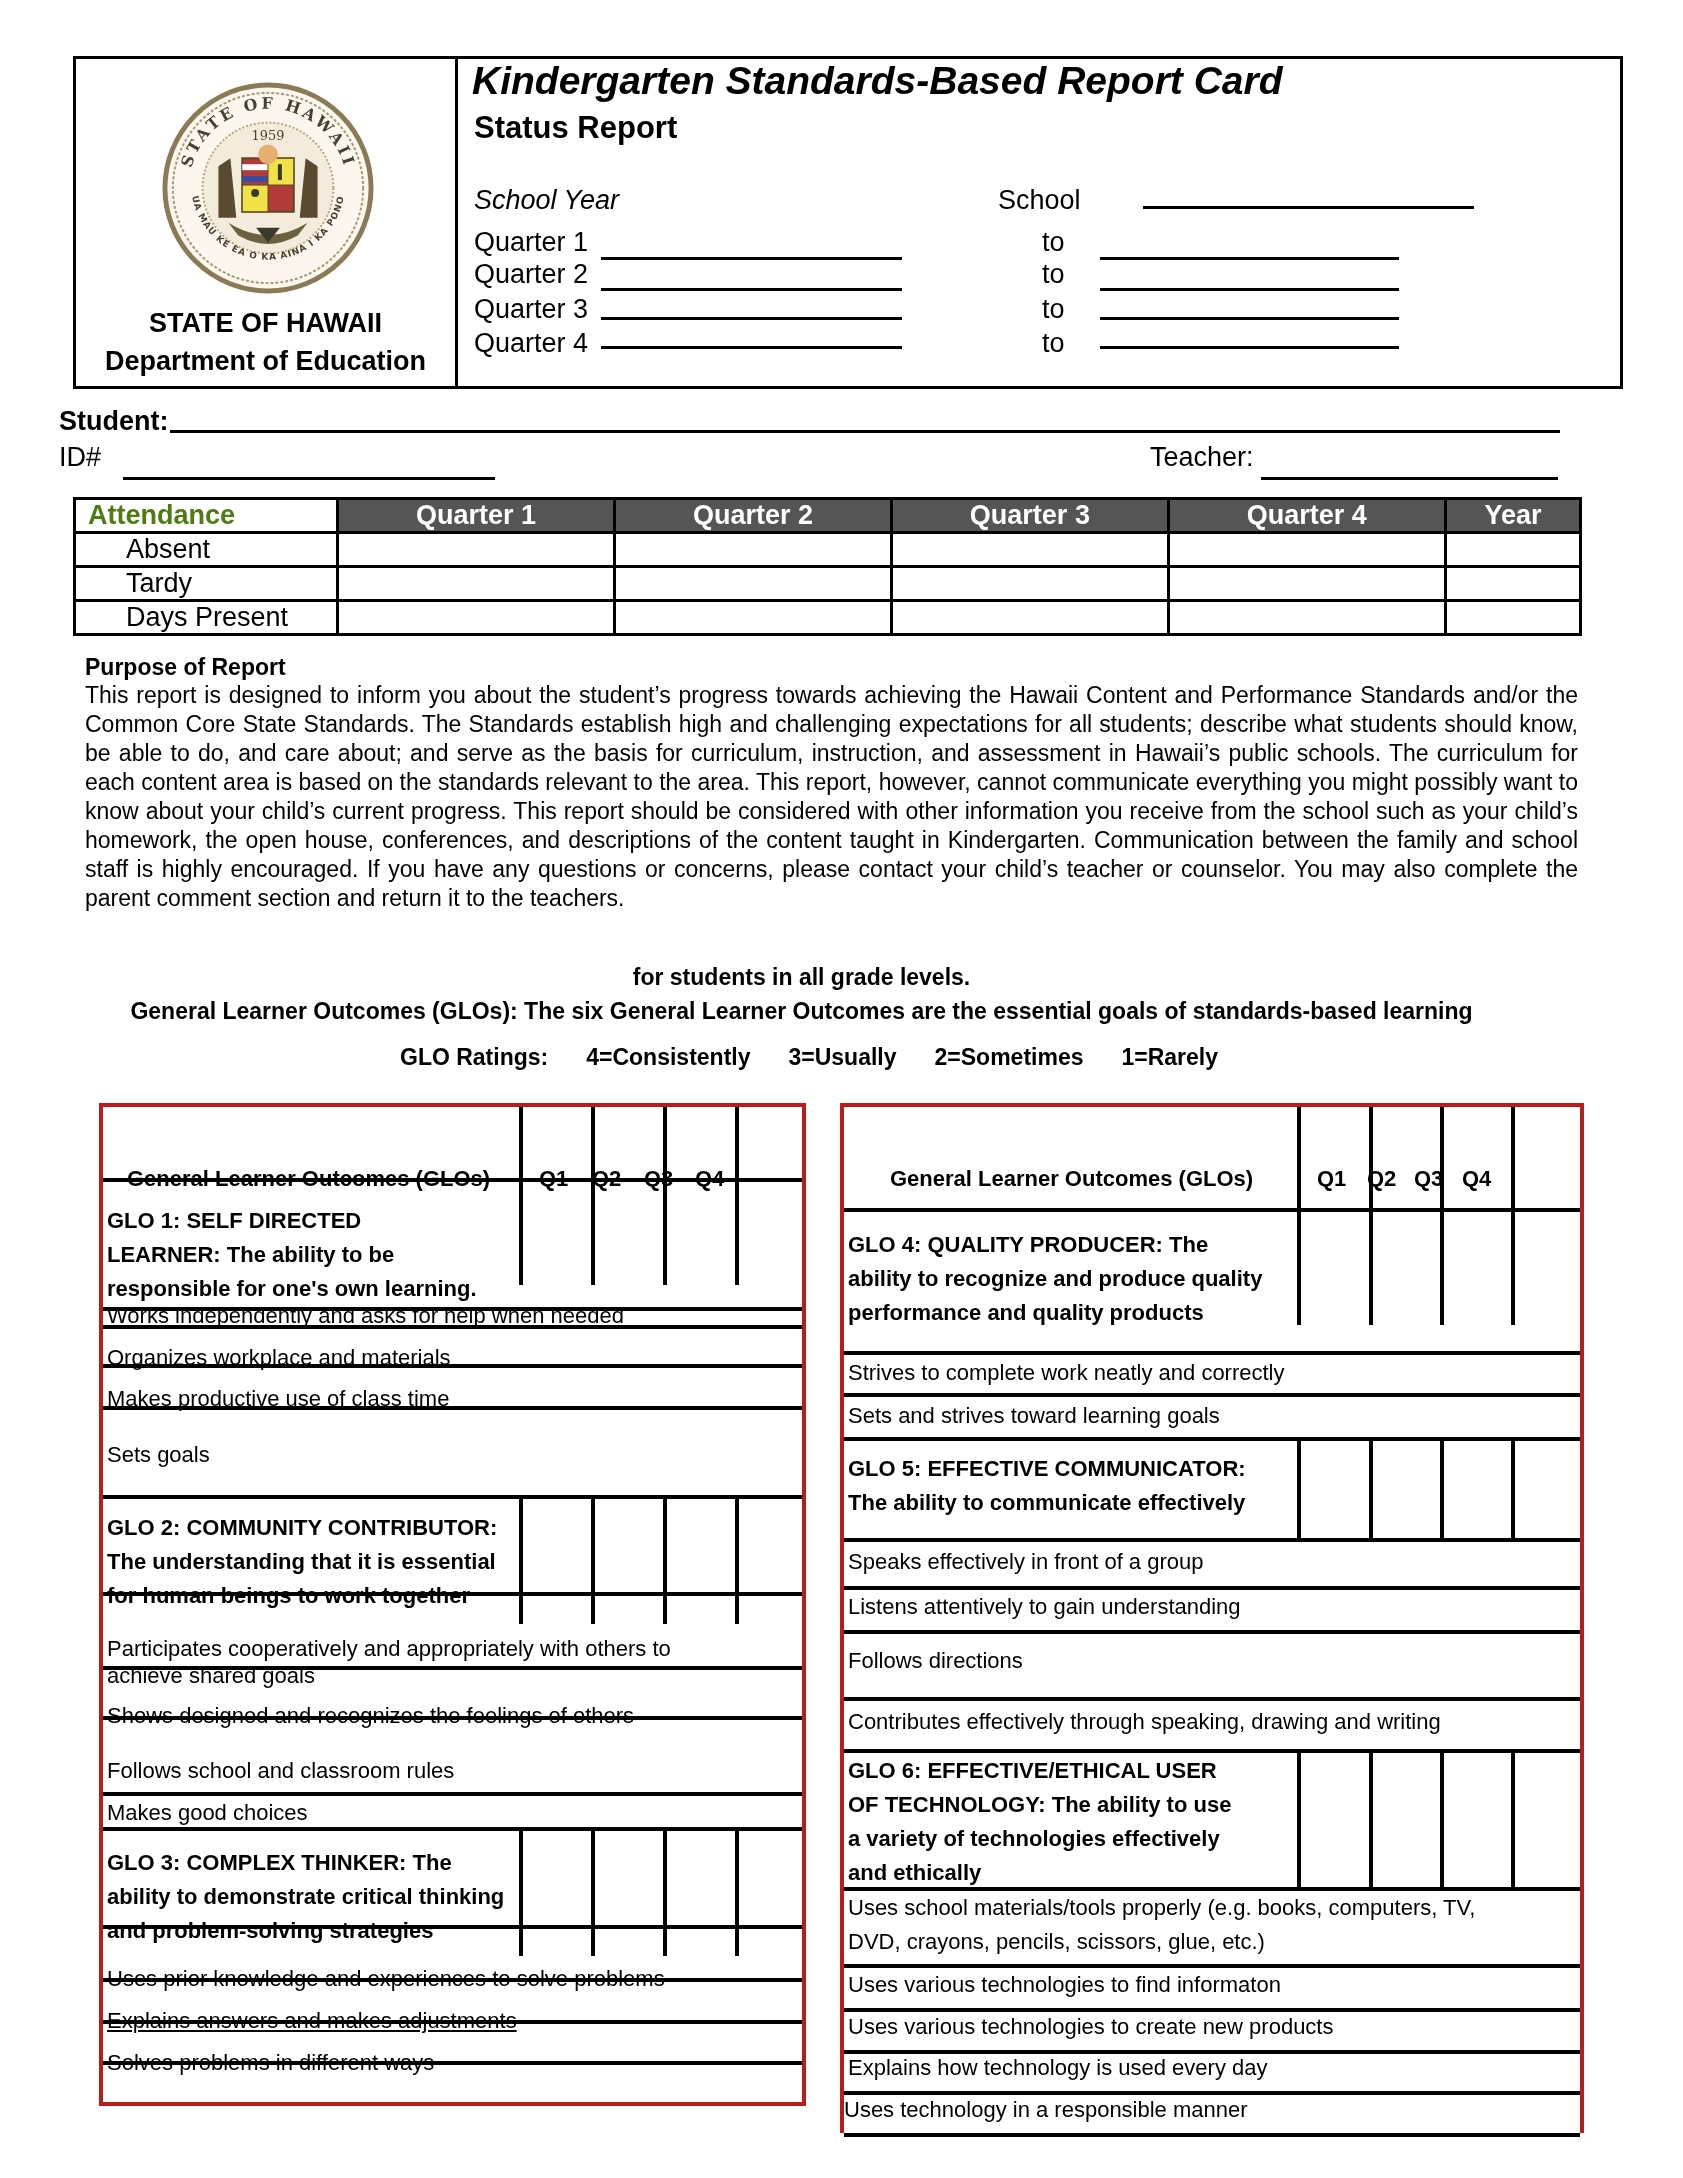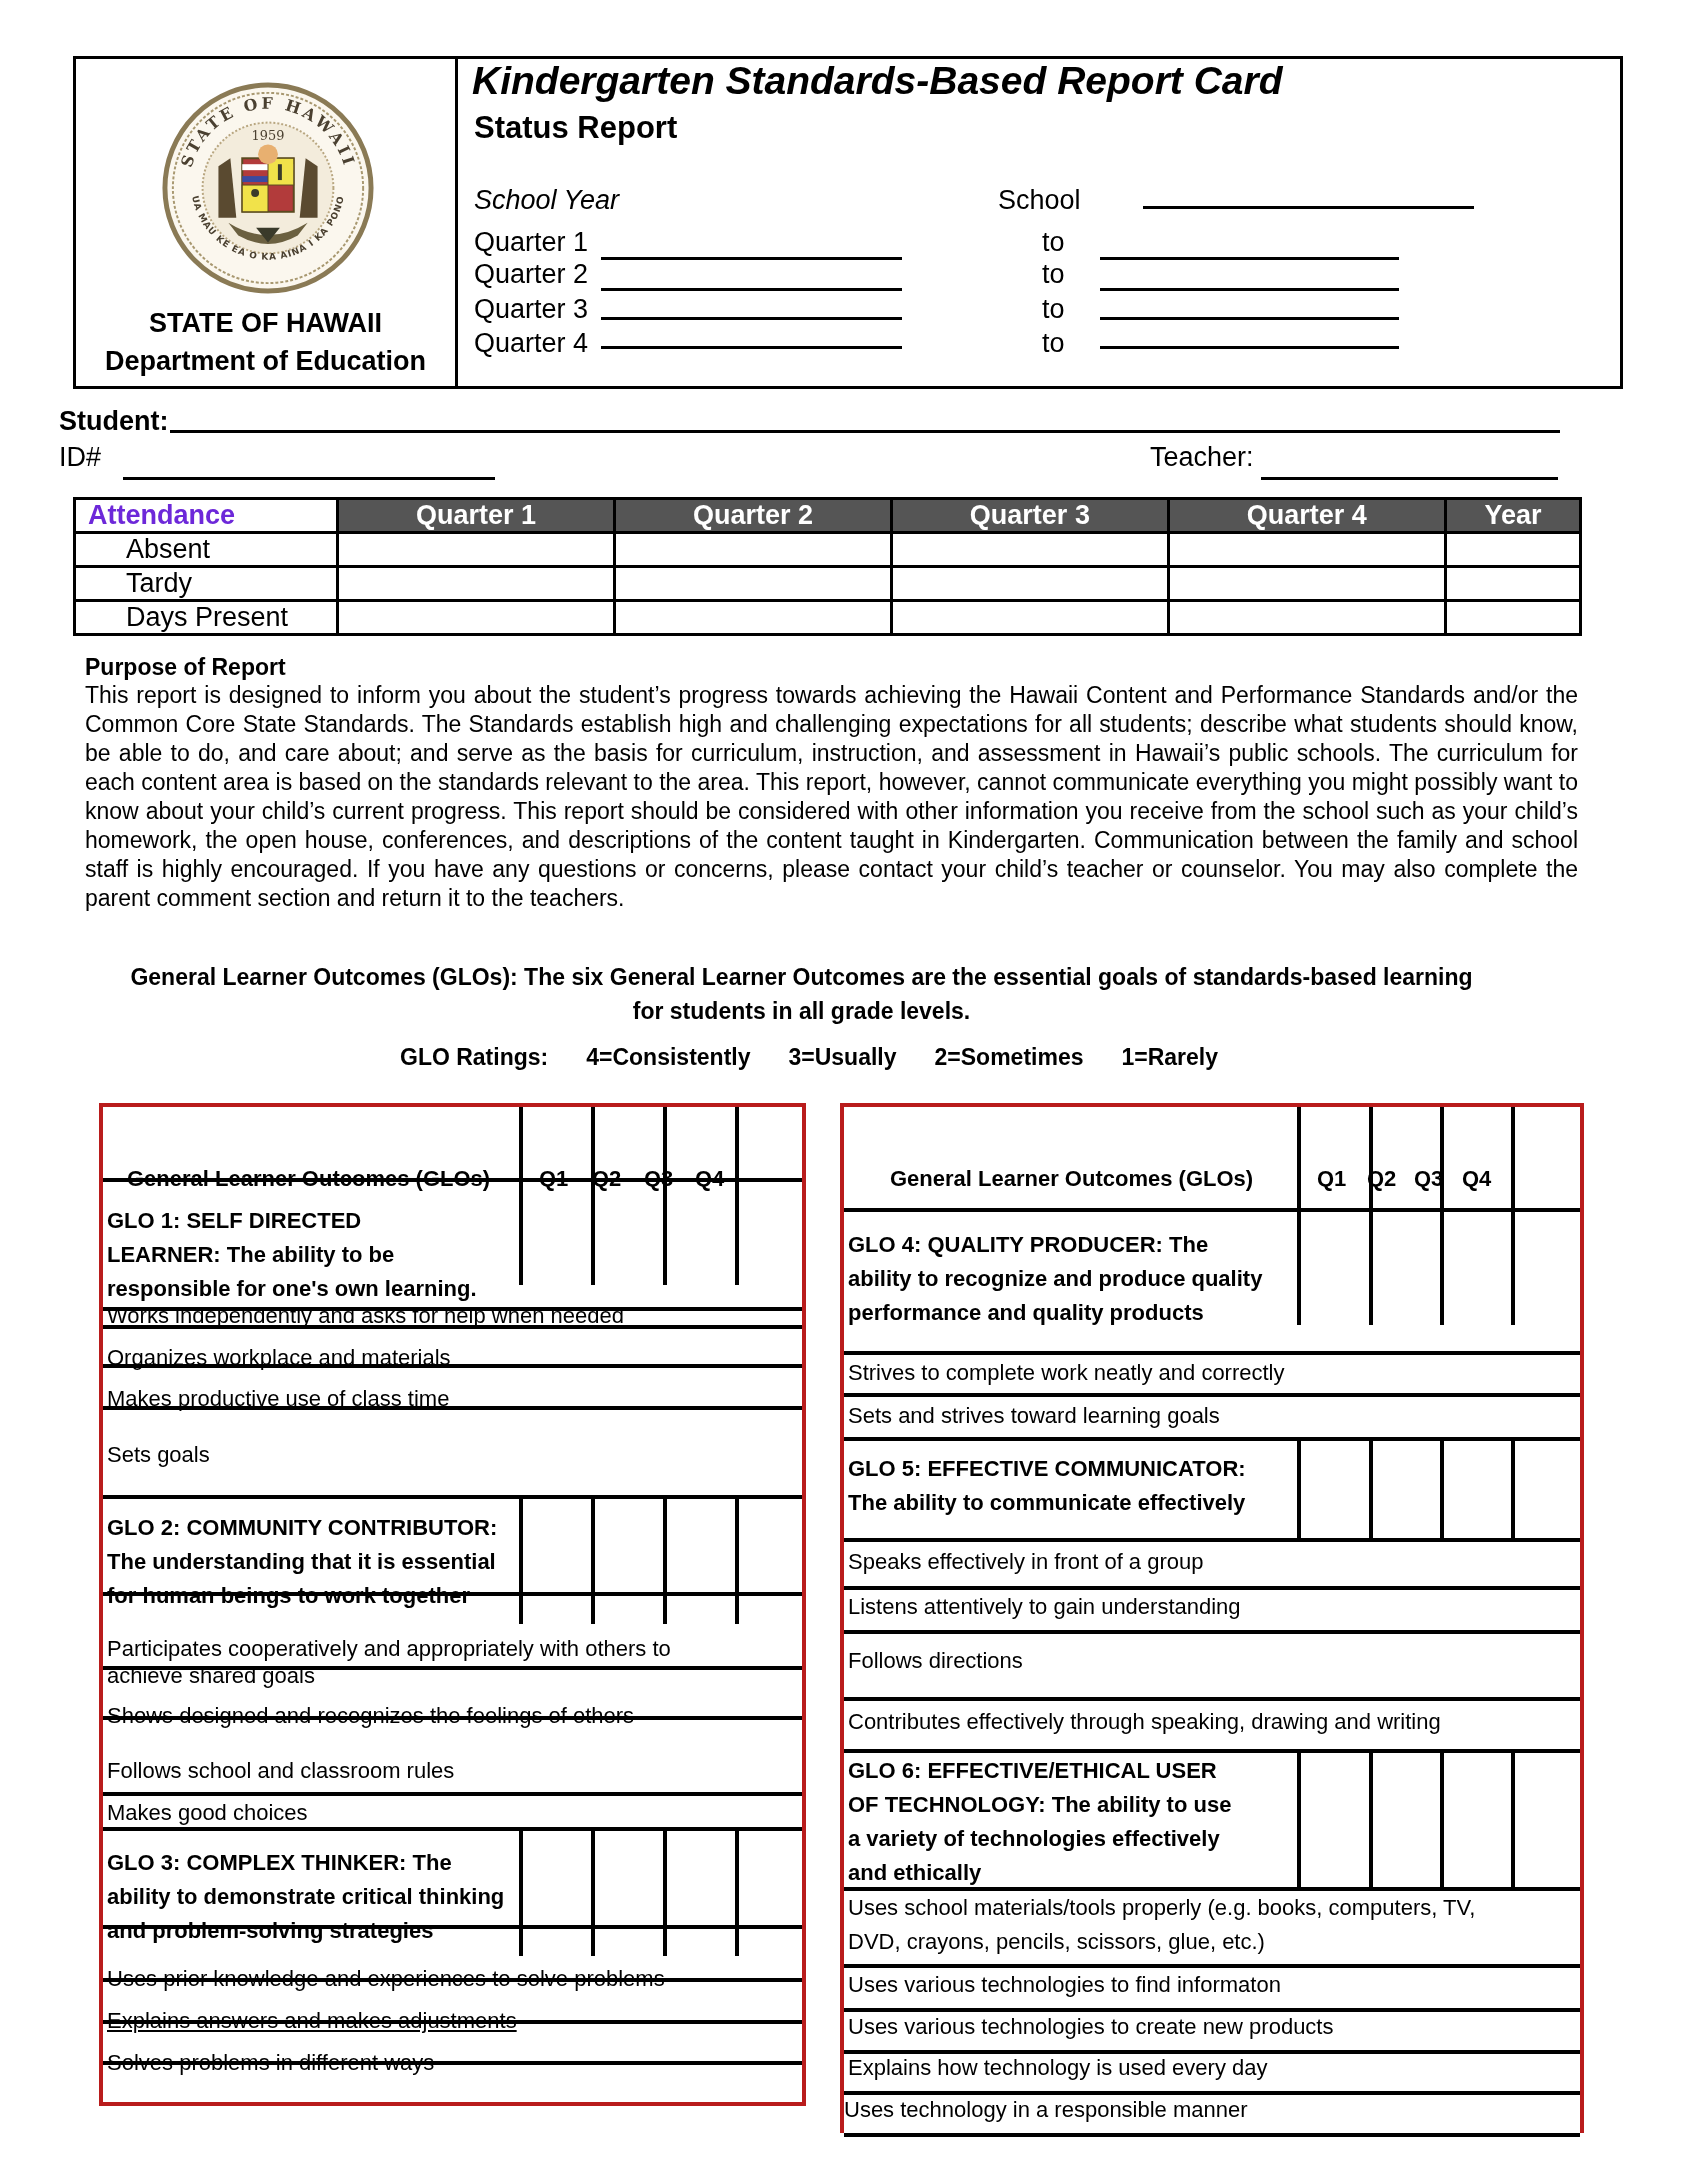--- a/index.html
+++ b/index.html
@@ -29,21 +29,21 @@
   .student-line { position: absolute; left: 170px; top: 430px; width: 1390px; border-bottom: 3px solid #000; }
   .id-label { position: absolute; left: 59px; top: 442px; font-size: 27px; }
   .id-line { position: absolute; left: 123px; top: 477px; width: 372px; border-bottom: 3px solid #000; }
   .teacher-label { position: absolute; left: 1150px; top: 442px; font-size: 27px; }
   .teacher-line { position: absolute; left: 1261px; top: 477px; width: 297px; border-bottom: 3px solid #000; }
 
   
   .attendance { position: absolute; left: 73px; top: 497px; width: 1509px; border-collapse: collapse; }
   .attendance td, .attendance th { border: 3px solid #000; height: 34px; font-size: 27px; padding: 0; }
   .attendance th { background: #555555; color: #fff; font-weight: bold; text-align: center; }
-  .attendance th.att-head { background: #fff; color: #6d28d9; text-align: left; padding-left: 12px; }
+  .attendance th.att-head { background: #fff; color: #4d7c0f; text-align: left; padding-left: 12px; }
   .attendance td.row-label { padding-left: 50px; text-align: left; width: 263px; }
 
   
   .purpose-title { position: absolute; left: 85px; top: 654px; font-size: 23px; font-weight: bold; }
   .purpose-text { position: absolute; left: 85px; top: 681px; width: 1493px; font-size: 23px; line-height: 29px; text-align: justify; }
 
   
   .glo-intro { position: absolute; left: 59px; top: 960px; width: 1485px; text-align: center; font-size: 23px; font-weight: bold; line-height: 34px; }
   .glo-ratings { position: absolute; left: 400px; top: 1044px; font-size: 23px; font-weight: bold; white-space: pre; }
   .glo-ratings span { margin-right: 38px; }
@@ -163,22 +163,22 @@
     <td></td>
     <td></td>
   </tr>
 </tbody>
   </table>
 
 <div class="purpose-title">Purpose of Report</div>
 <div class="purpose-text">This report is designed to inform you about the student’s progress towards achieving the Hawaii Content and Performance Standards and/or the Common Core State Standards. The Standards establish high and challenging expectations for all students; describe what students should know, be able to do, and care about; and serve as the basis for curriculum, instruction, and assessment in Hawaii’s public schools. The curriculum for each content area is based on the standards relevant to the area. This report, however, cannot communicate everything you might possibly want to know about your child’s current progress. This report should be considered with other information you receive from the school such as your child’s homework, the open house, conferences, and descriptions of the content taught in Kindergarten. Communication between the family and school staff is highly encouraged. If you have any questions or concerns, please contact your child’s teacher or counselor. You may also complete the parent comment section and return it to the teachers.</div>
 
 <div class="glo-intro">
+  <div>for students in all grade levels.</div>
   <div>General Learner Outcomes (GLOs): The six General Learner Outcomes are the essential goals of standards-based learning</div>
-  <div>for students in all grade levels.</div>
 </div>
 <div class="glo-ratings"><span>GLO Ratings:</span><span>4=Consistently</span><span>3=Usually</span><span>2=Sometimes</span><span>1=Rarely</span></div>
 
 <div class="glo-table glo-left">
 
   <div class="col-head" style="left:24px; top:59px;">General Learner Outcomes (GLOs)</div>
   <div class="col-head" style="left:436px; top:59px;">Q1</div>
   <div class="col-head" style="left:489px; top:59px;">Q2</div>
   <div class="col-head" style="left:541px; top:59px;">Q3</div>
   <div class="col-head" style="left:592px; top:59px;">Q4</div>

